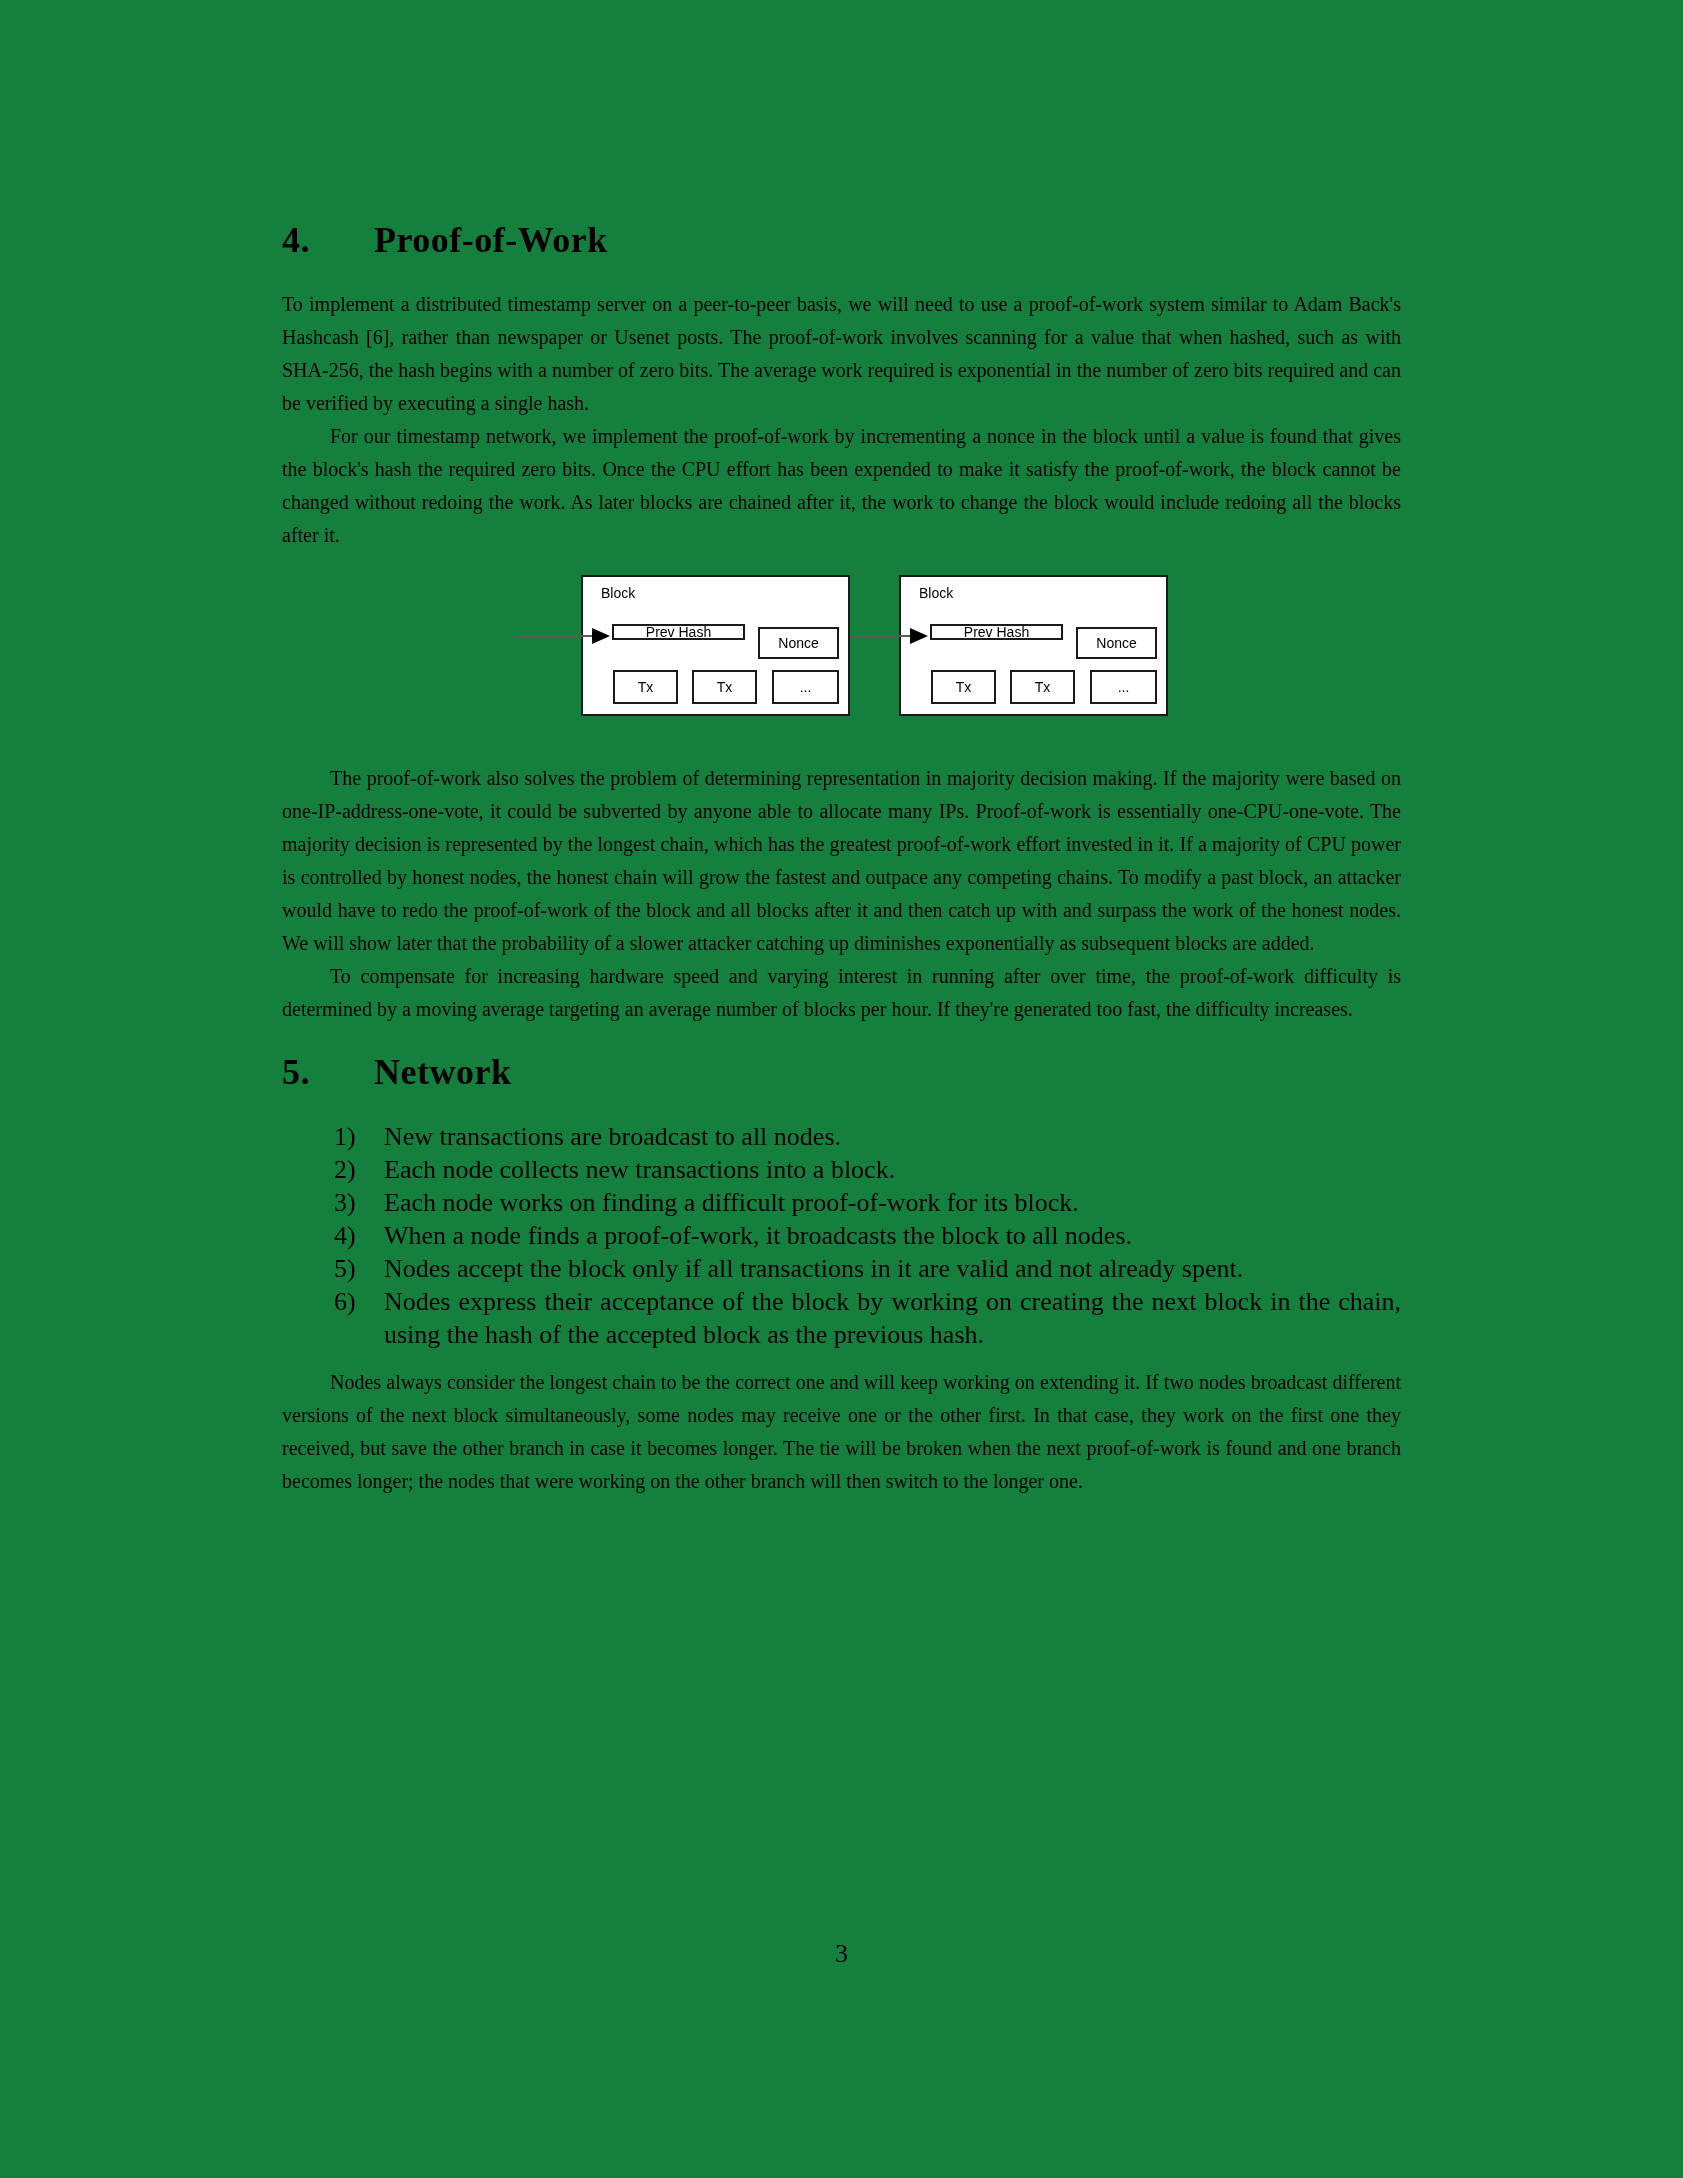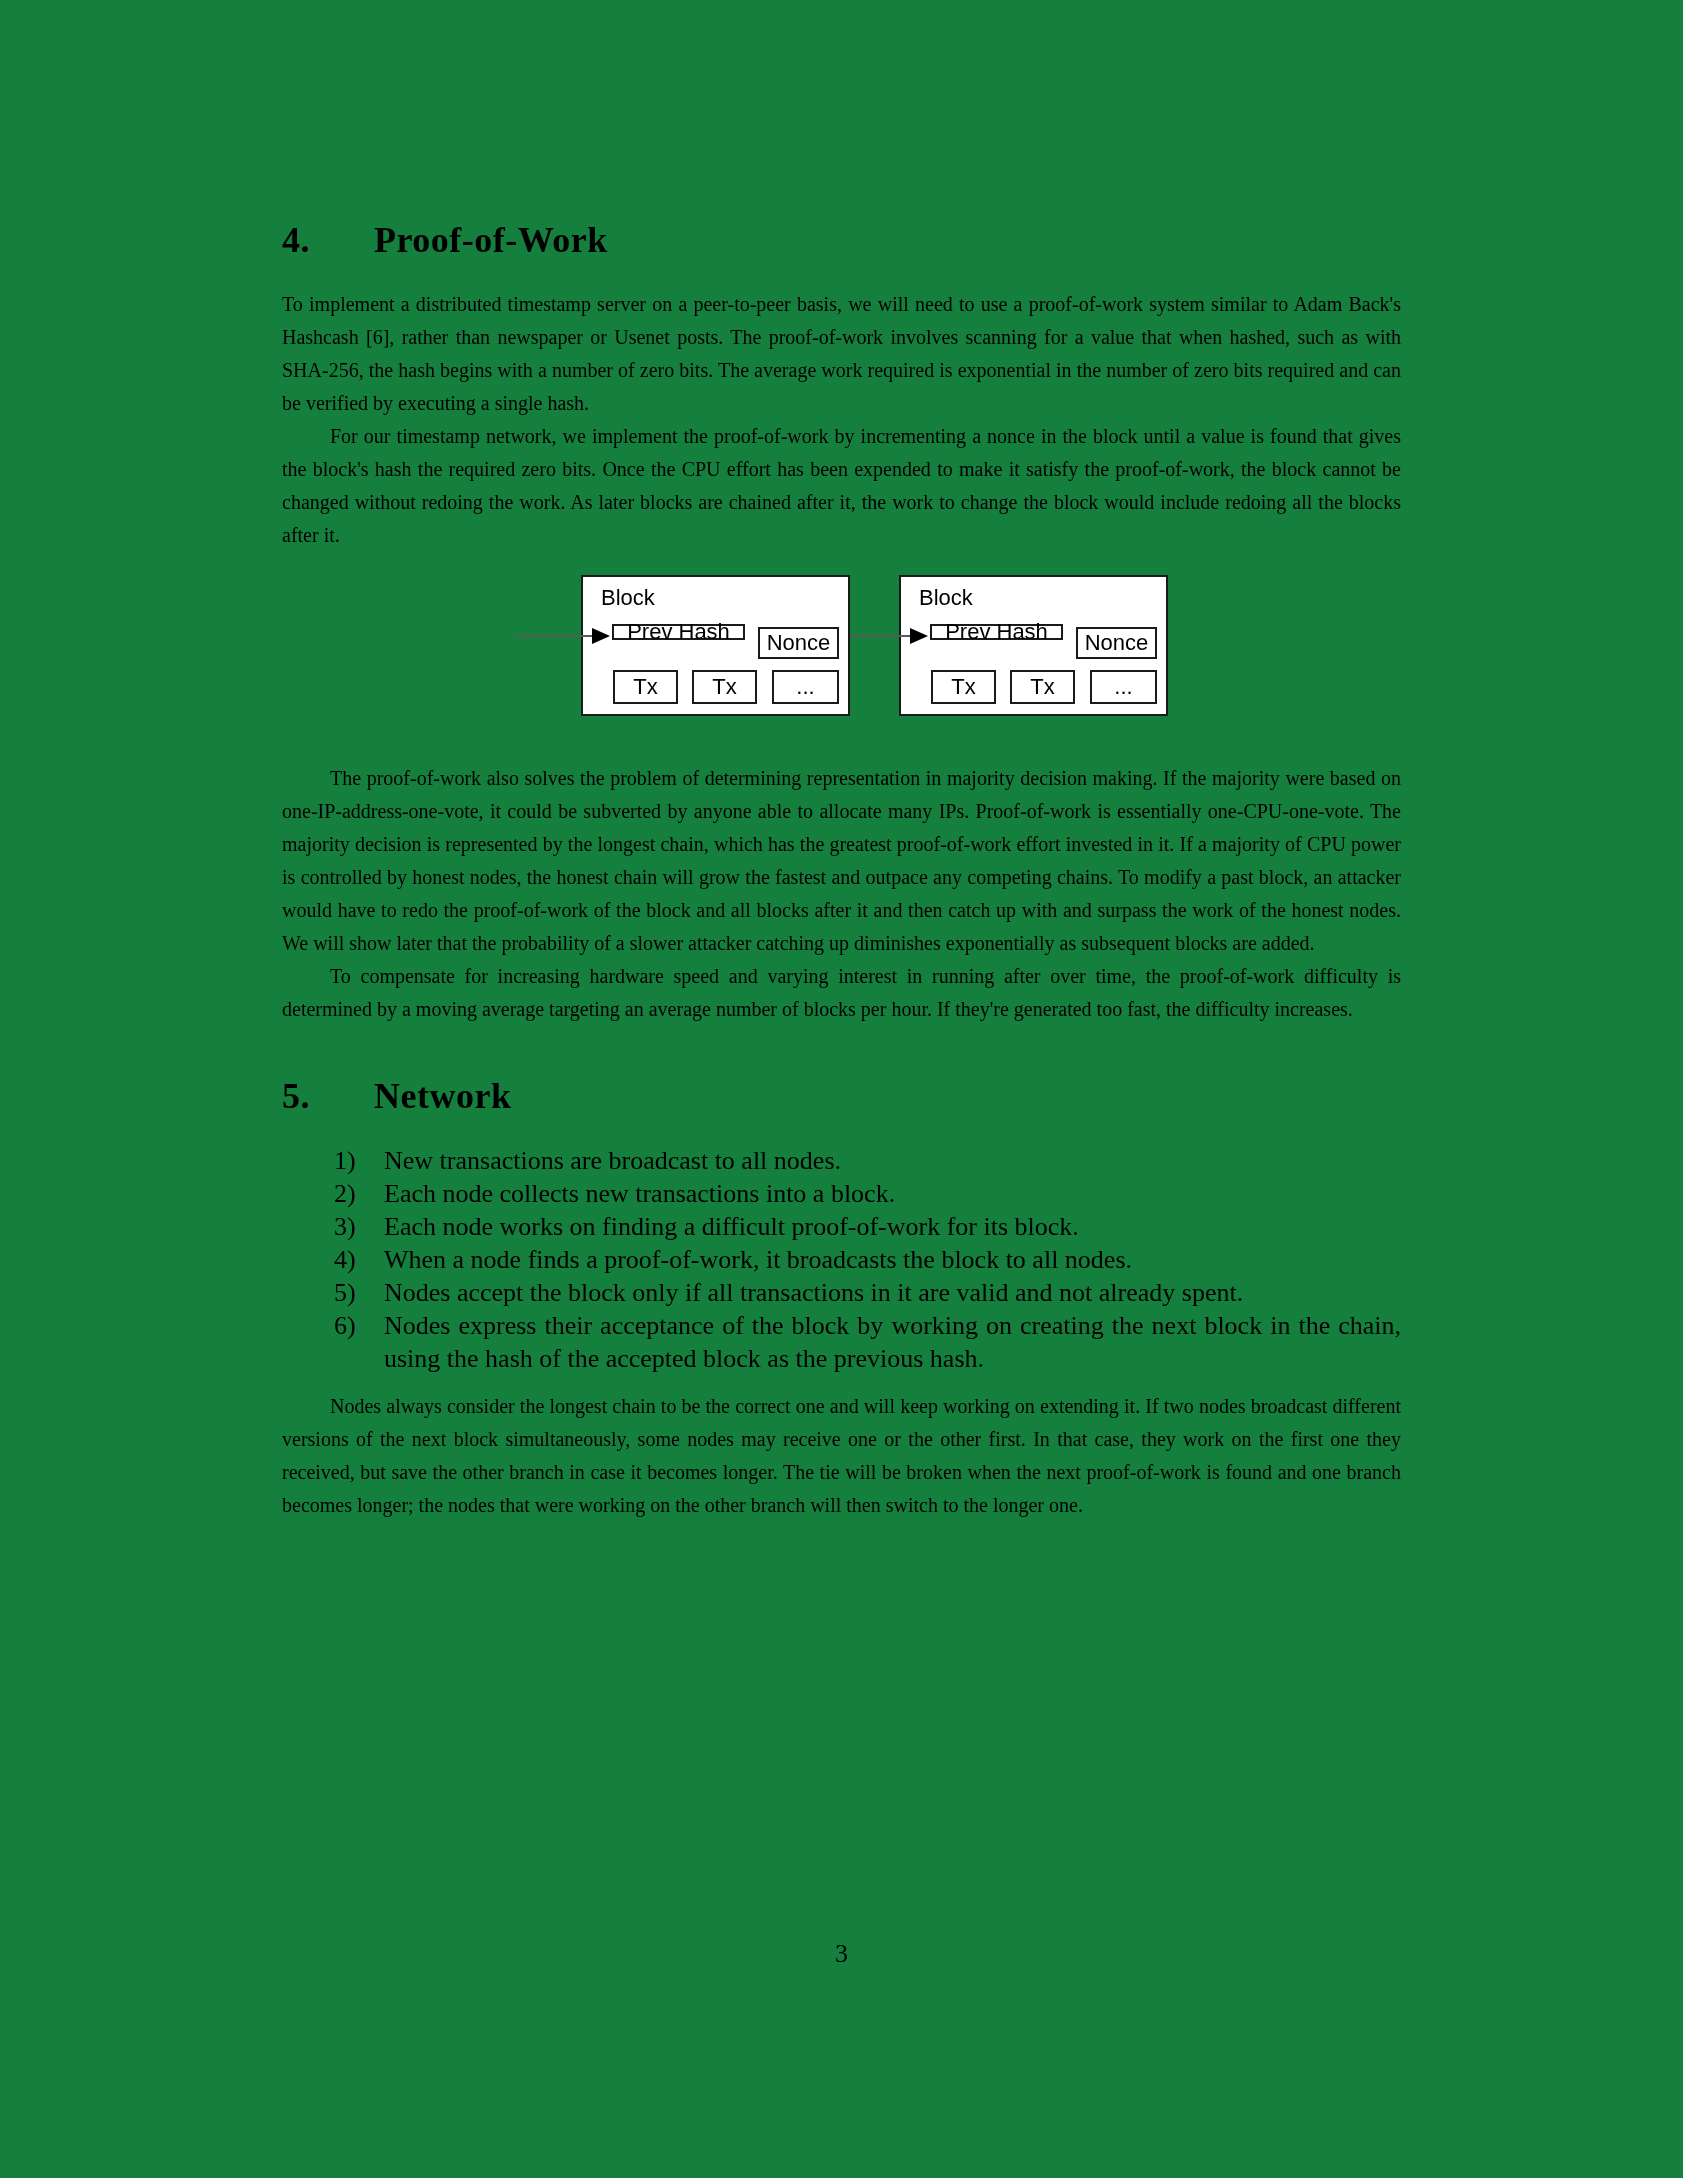--- a/index.html
+++ b/index.html
@@ -11,37 +11,37 @@
   }
   .page { position: relative; width: 1683px; height: 2178px; background: #15803d; overflow: hidden; }
   .content { position: absolute; left: 282px; top: 0; width: 1119px; }
 
   .sec-heading {
     margin: 0; font-size: 36px; font-weight: bold; line-height: 44px;
     letter-spacing: 0.5px;
   }
   .sec-heading .sec-num { display: inline-block; width: 92px; }
   #heading-4 { margin-top: 218px; }
-  #heading-5 { margin-top: 48px; }
+  #heading-5 { margin-top: 24px; }
 
   p { margin: 0; }
   .para {
     font-size: 20px; line-height: 33px; text-align: justify;
     text-indent: 48px;
   }
   .no-indent { text-indent: 0; }
   #para-pow-1 { margin-top: 26px; }
   #para-pow-3 { margin-top: 46px; }
   #sec5-intro { margin-top: 15px; }
   #para-closing { margin-top: 15px; }
 
   
   .diagram {
     position: relative; width: 1119px; height: 141px; margin-top: 23px;
-    font-family: "Liberation Sans", sans-serif; font-size: 22px;
+    font-family: "Liberation Sans", sans-serif; font-size: 14px;
   }
   .blk {
     position: absolute; top: 0; width: 269px; height: 141px;
     border: 2px solid #1a1a1a; box-sizing: border-box; background: #ffffff;
   }
   #blk-1 { left: 299px; }
   #blk-2 { left: 617px; }
   .blk-label { position: absolute; left: 18px; top: 8px; }
   .dbox {
     position: absolute; border: 2px solid #1a1a1a; box-sizing: border-box;

